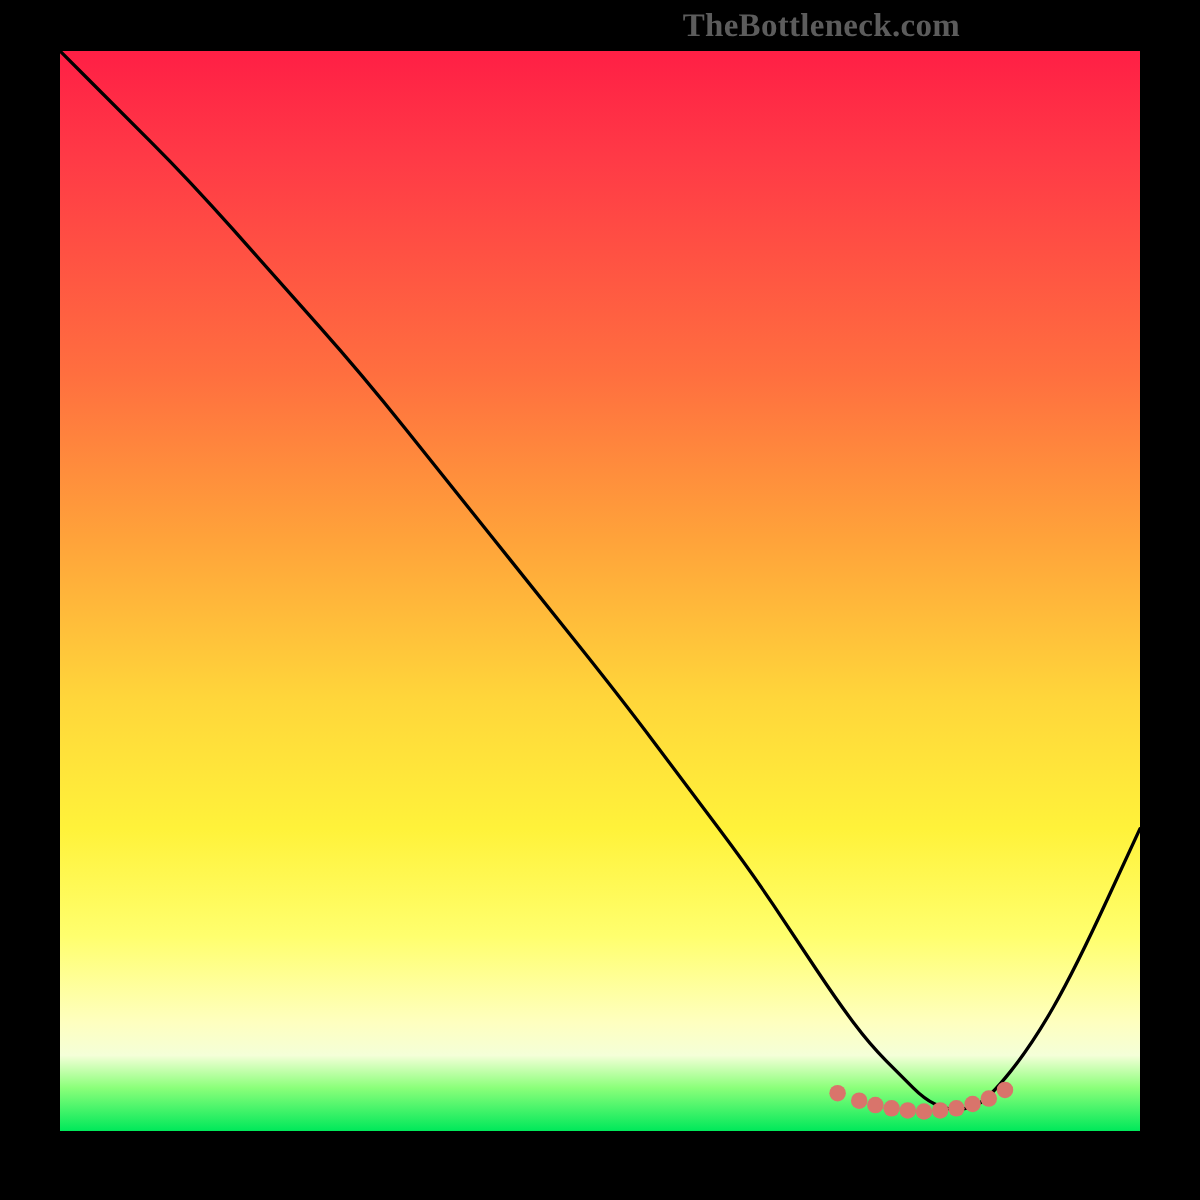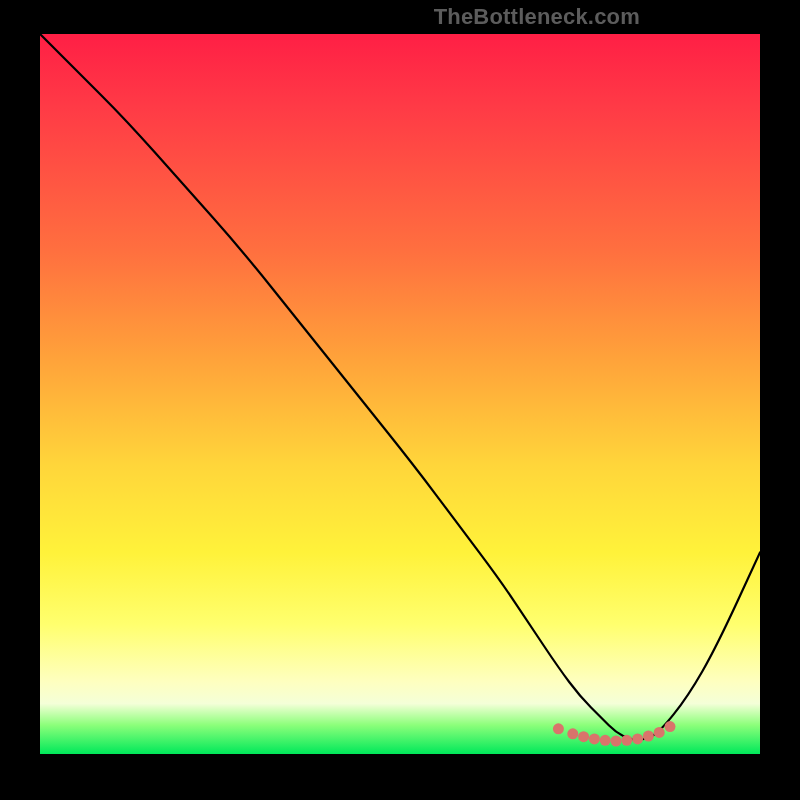--- a/index.html
+++ b/index.html
@@ -9,20 +9,21 @@
     height: 800px;
     background: #000;
     overflow: hidden;
     font-family: Arial, Helvetica, sans-serif;
   }
   .frame {
     position: relative;
     width: 652px;
     height: 800px;
     background: #000;
+    font-family: Liberation Serif, serif;
   }
   .attribution {
     position: absolute;
     top: 4px;
     right: 12px;
     color: #5c5c5c;
     font-size: 22px;
     font-weight: 600;
     letter-spacing: 0.2px;
   }

